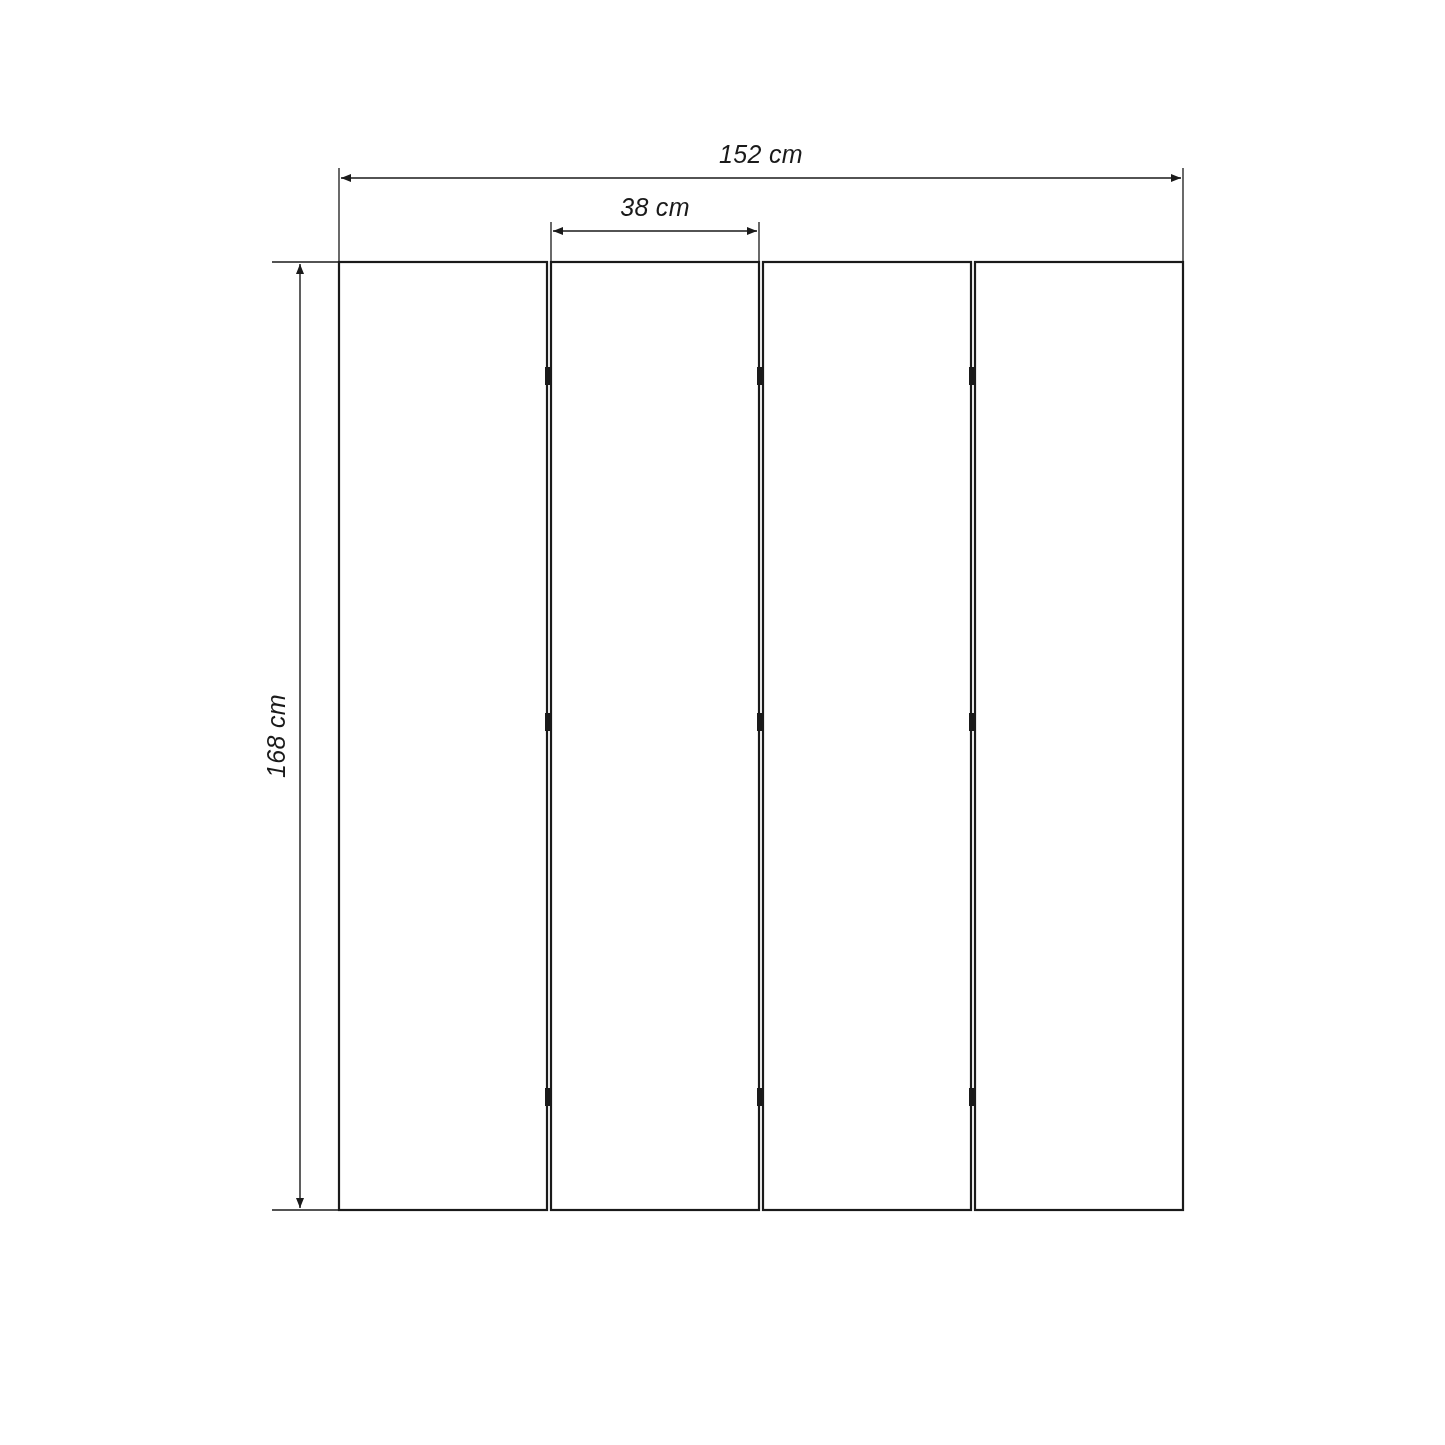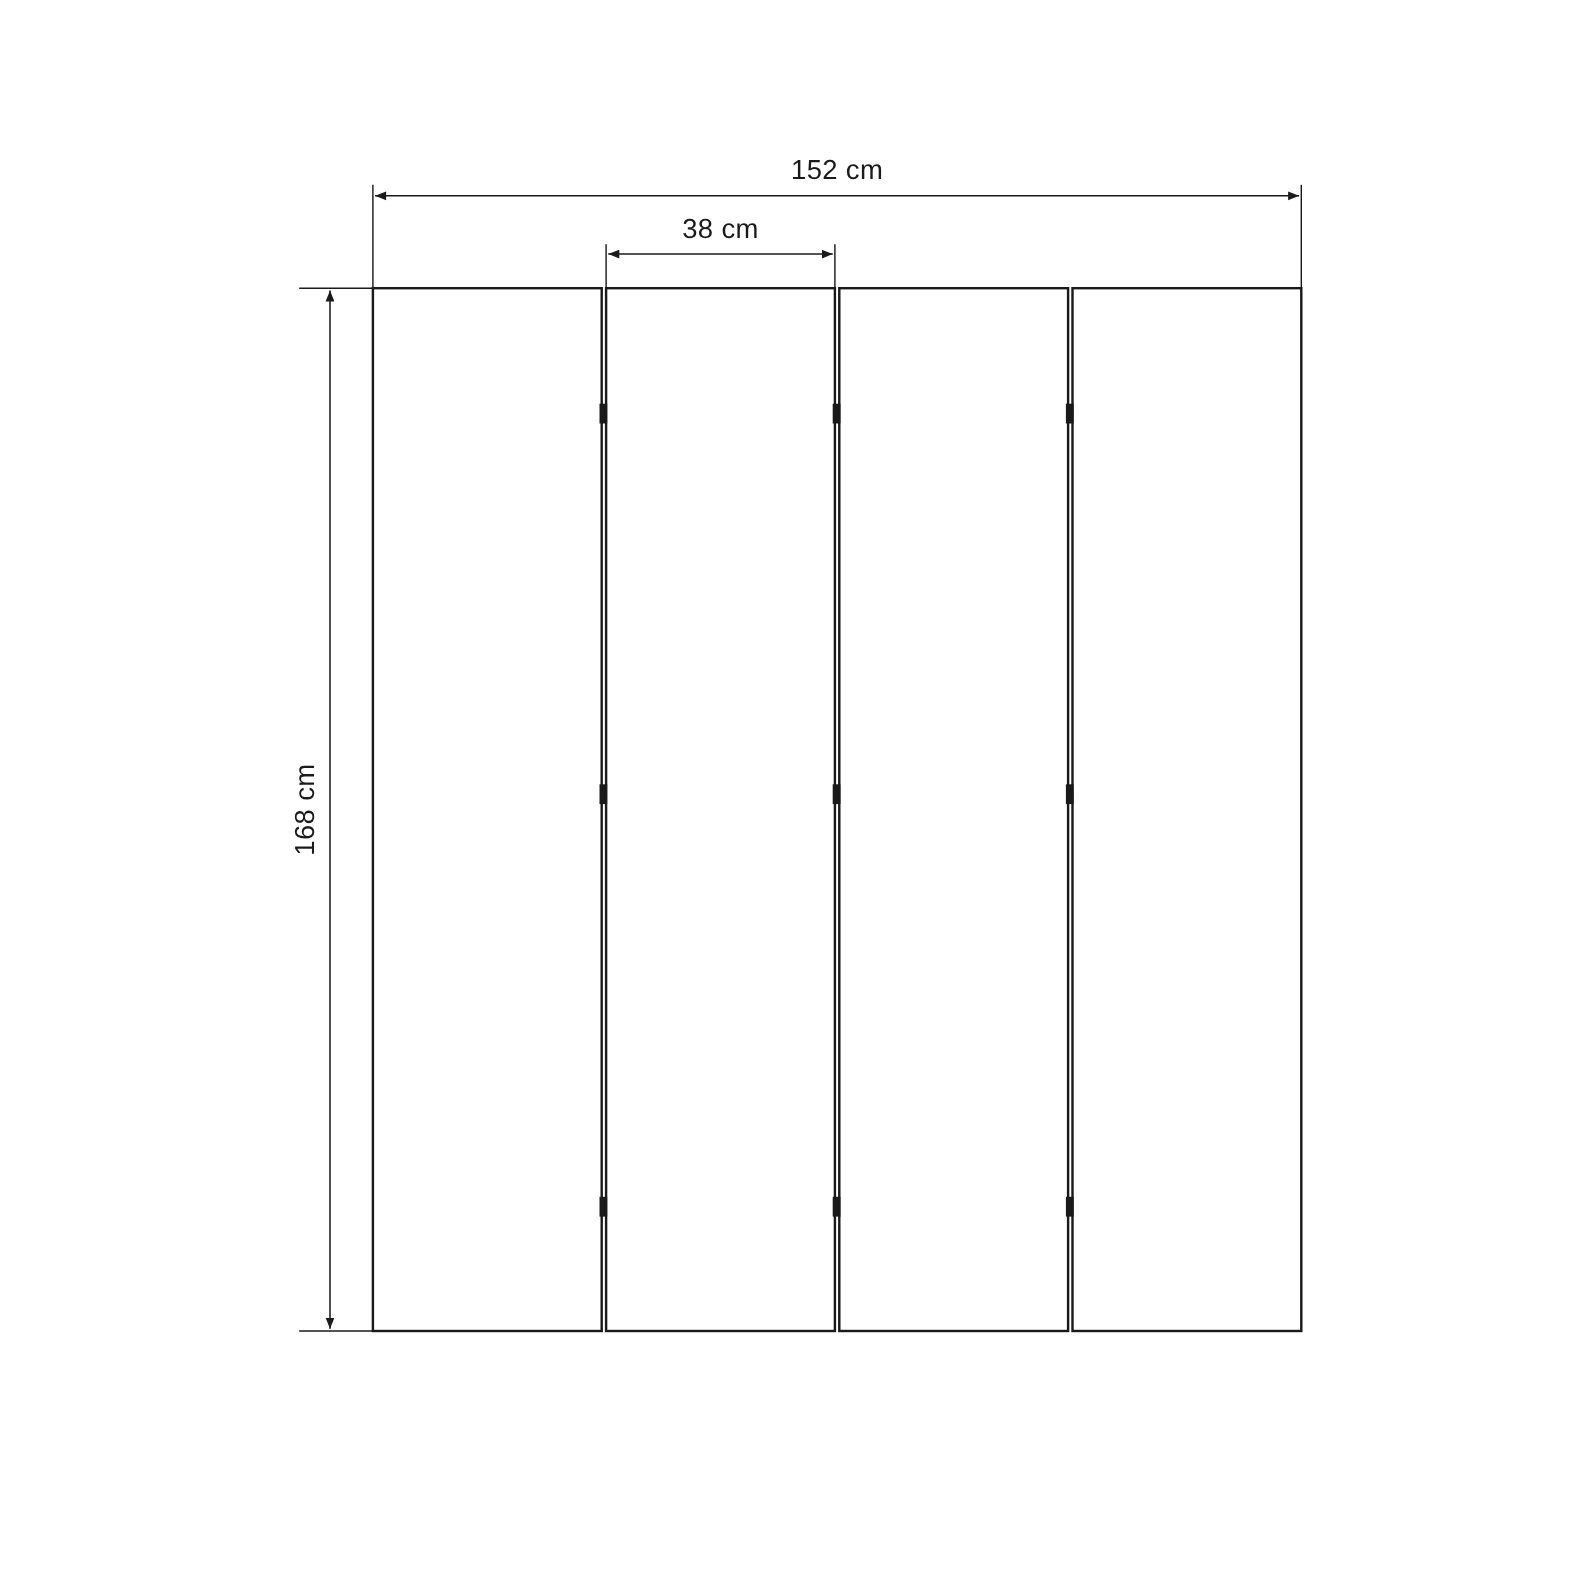--- a/index.html
+++ b/index.html
@@ -11,20 +11,21 @@
     width: 1445px;
     height: 1445px;
     font-family: "Liberation Sans", sans-serif;
     overflow: hidden;
   }
   #diagram-root {
     position: relative;
     width: 1445px;
     height: 1445px;
     background: #ffffff;
+    font-style: italic;
   }
   svg.diagram {
     position: absolute;
     left: 0;
     top: 0;
     width: 1445px;
     height: 1445px;
     display: block;
   }
   .dim-label {

